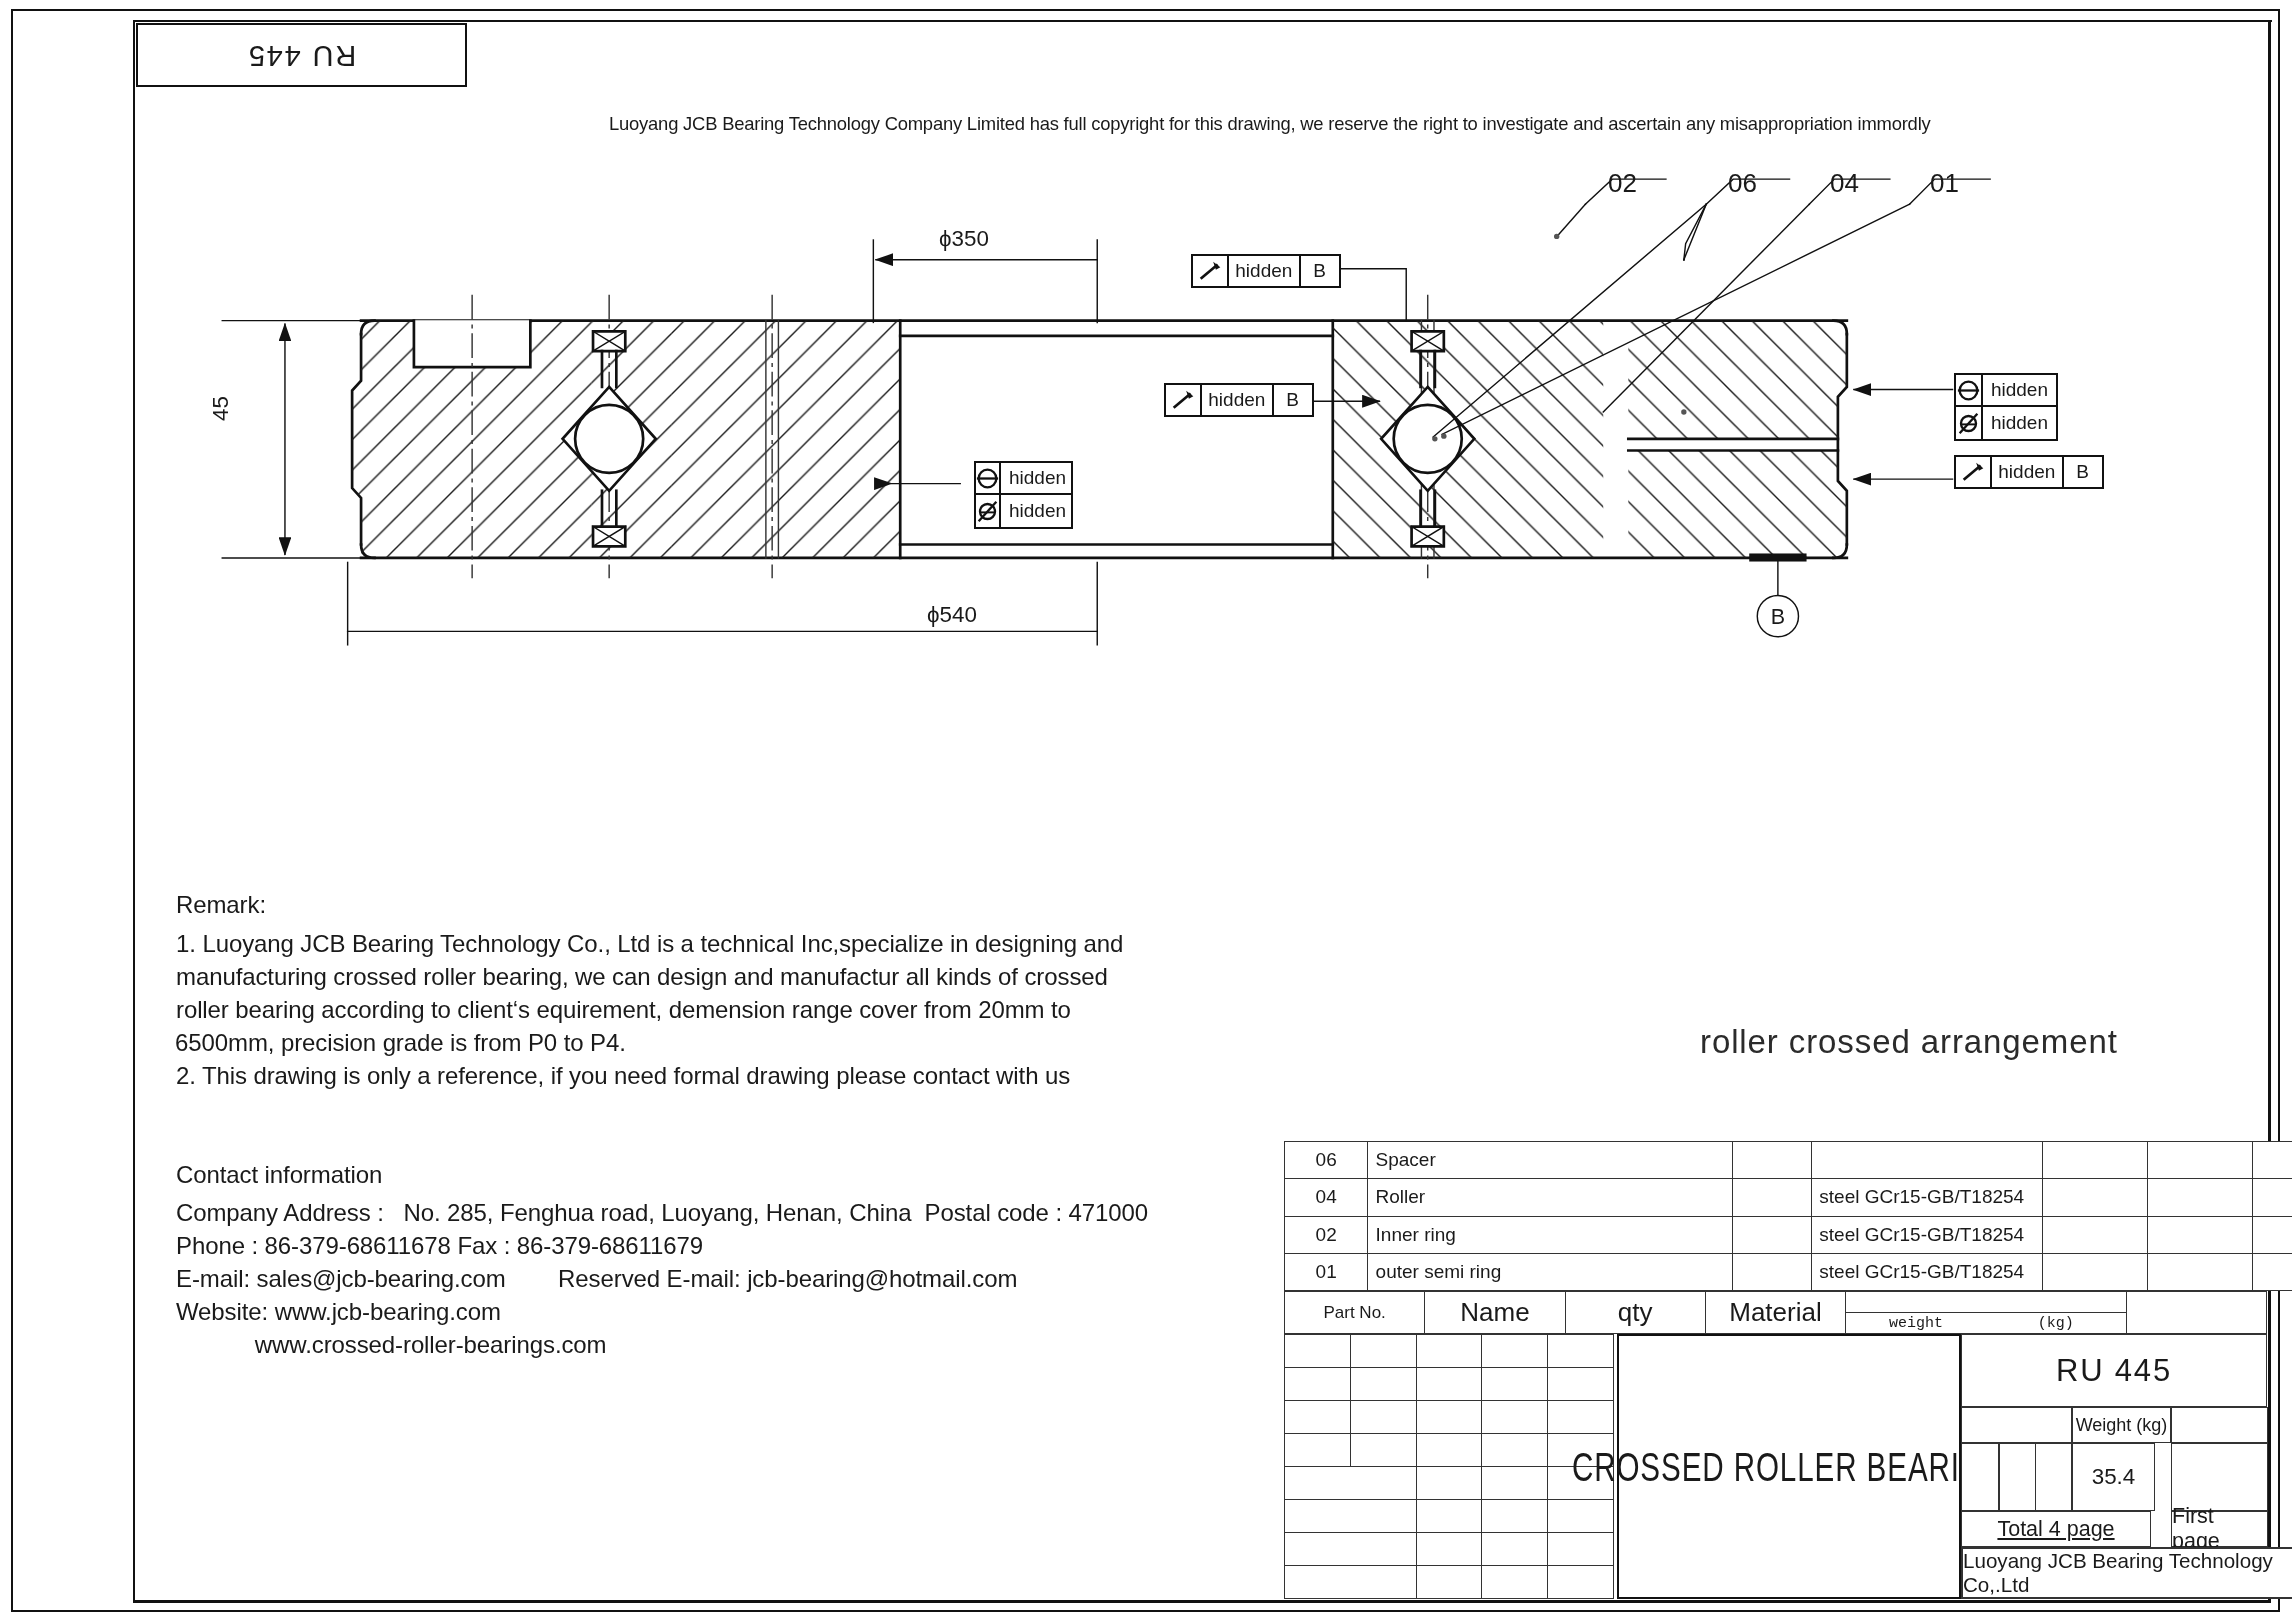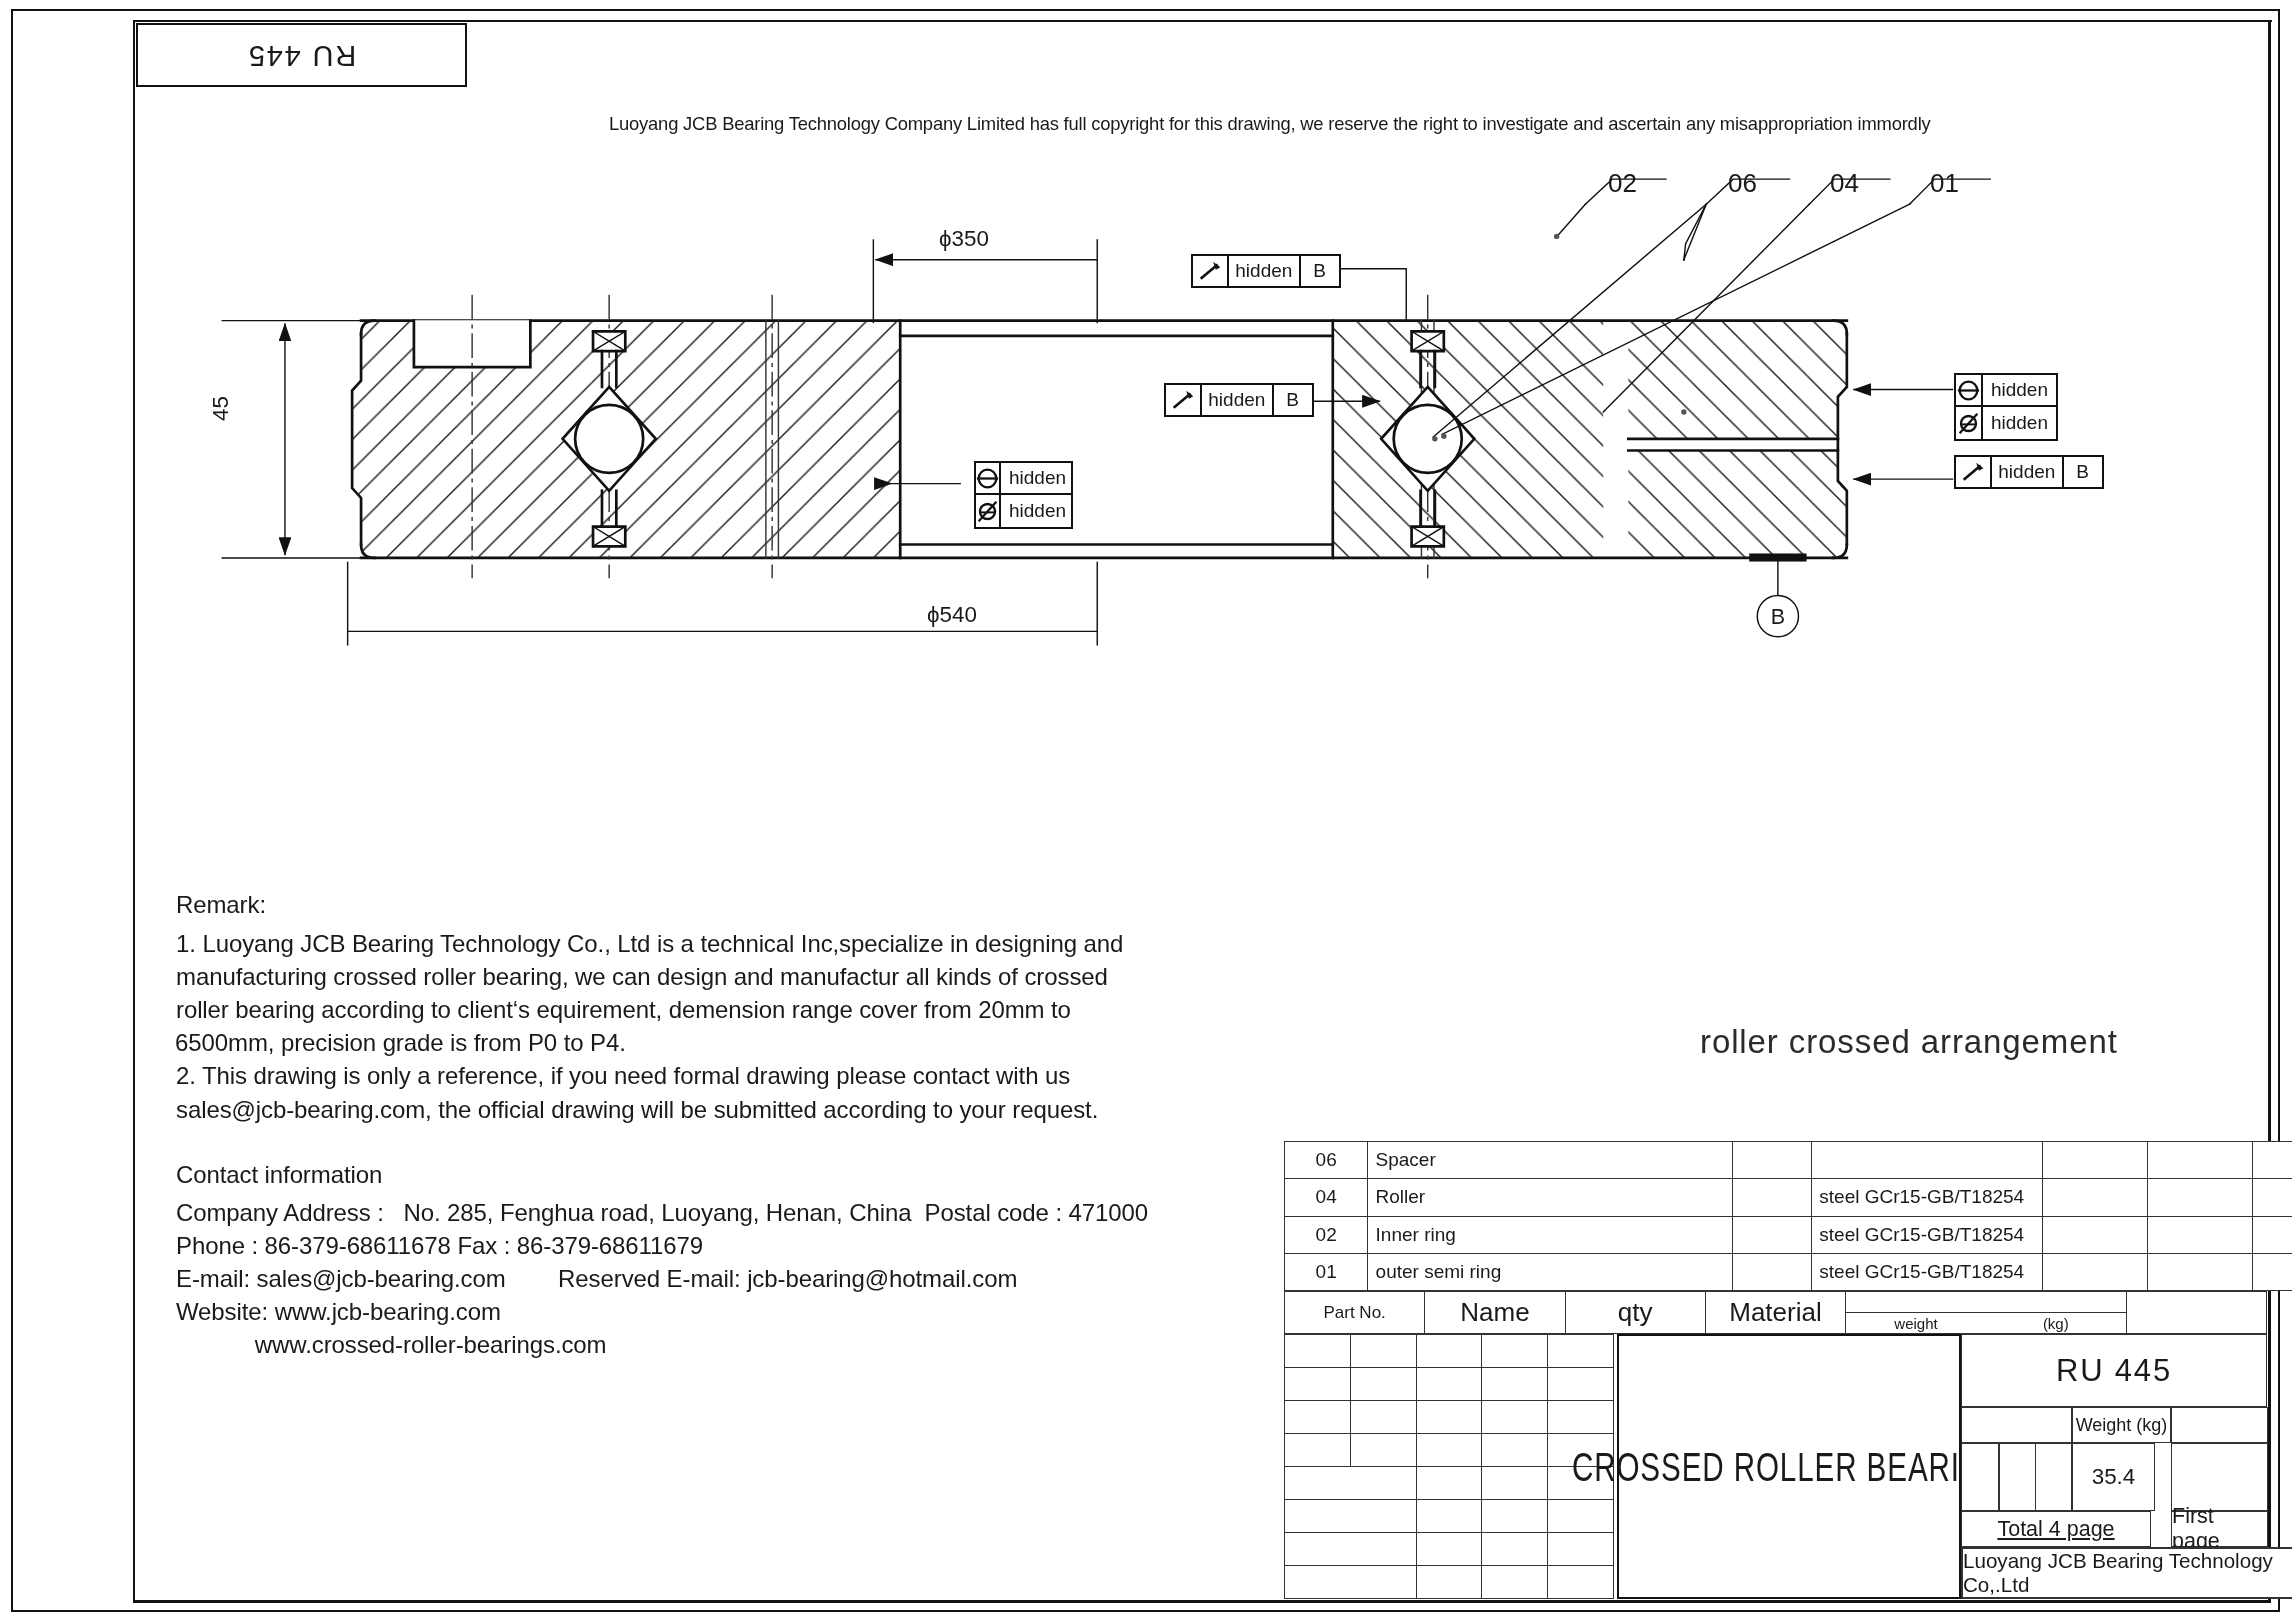--- a/index.html
+++ b/index.html
@@ -69,21 +69,21 @@
            border-collapse:collapse;table-layout:fixed;background:#fff;}
   #bomhead td{border:1.4px solid #333;font-weight:300;padding:0;height:41px;
               text-align:center;vertical-align:middle;color:#1a1a1a;
               font-family:"Liberation Sans",sans-serif;}
   .bh-small{font-size:17px;}
   .bh-big{font-size:26px;}
   .wt-split{display:flex;height:100%;flex-direction:column;}
   .wt-split .top{flex:1;border-bottom:1.4px solid #333;}
   .wt-split .bot{flex:1;display:flex;}
   .wt-split .bot>div{flex:1;font-size:15px;display:flex;align-items:flex-end;
-                     justify-content:center;padding-bottom:0.9px;}
+                     justify-content:center;padding-bottom:0.9px;font-family:Liberation Mono, monospace;}
 
   
   #lowgrid{position:absolute;left:1284px;top:1334px;width:330px;height:265px;
            border-collapse:collapse;table-layout:fixed;}
   #lowgrid td{border:1.4px solid #333;height:25px;}
 
   
   #tblock{position:absolute;left:1961px;top:1334px;width:306px;}
   .tb{position:absolute;border:1.4px solid #333;box-sizing:border-box;background:#fff;
       display:flex;align-items:center;justify-content:center;font-weight:300;
@@ -367,21 +367,20 @@
     <div class="cell lbl">hidden</div>
     <div class="cell lbl" style="width:38px;">B</div>
   </div>
 
   <div class="txt remark" style="left:176px;top:888px;">Remark:</div>
   <div class="txt remark" style="left:176px;top:927px;">1. Luoyang JCB Bearing Technology Co., Ltd is a technical Inc,specialize in designing and</div>
   <div class="txt remark" style="left:176px;top:960px;">manufacturing crossed roller bearing, we can design and manufactur all kinds of crossed</div>
   <div class="txt remark" style="left:176px;top:993px;">roller bearing according to client‘s equirement, demension range cover from 20mm to</div>
   <div class="txt remark" style="left:175px;top:1026px;">6500mm, precision grade is from P0 to P4.</div>
   <div class="txt remark" style="left:176px;top:1059px;">2. This drawing is only a reference, if you need formal drawing please contact with us</div>
-  <div class="txt remark" style="left:176px;top:1093px;">sales@jcb-bearing.com, the official drawing will be submitted according to your request.</div>
 
   <div class="txt contact" style="left:176px;top:1158px;">Contact information</div>
   <div class="txt contact" style="left:176px;top:1196px;">Company Address :   No. 285, Fenghua road, Luoyang, Henan, China  Postal code : 471000</div>
   <div class="txt contact" style="left:176px;top:1229px;">Phone : 86-379-68611678 Fax : 86-379-68611679</div>
   <div class="txt contact" style="left:176px;top:1262px;">E-mail: sales@jcb-bearing.com        Reserved E-mail: jcb-bearing@hotmail.com</div>
   <div class="txt contact" style="left:176px;top:1295px;">Website: www.jcb-bearing.com</div>
   <div class="txt contact" style="left:176px;top:1328px;">            www.crossed-roller-bearings.com</div>
 
   <div class="txt arrange" style="left:1700px;top:1023px;">roller crossed arrangement</div>
 

